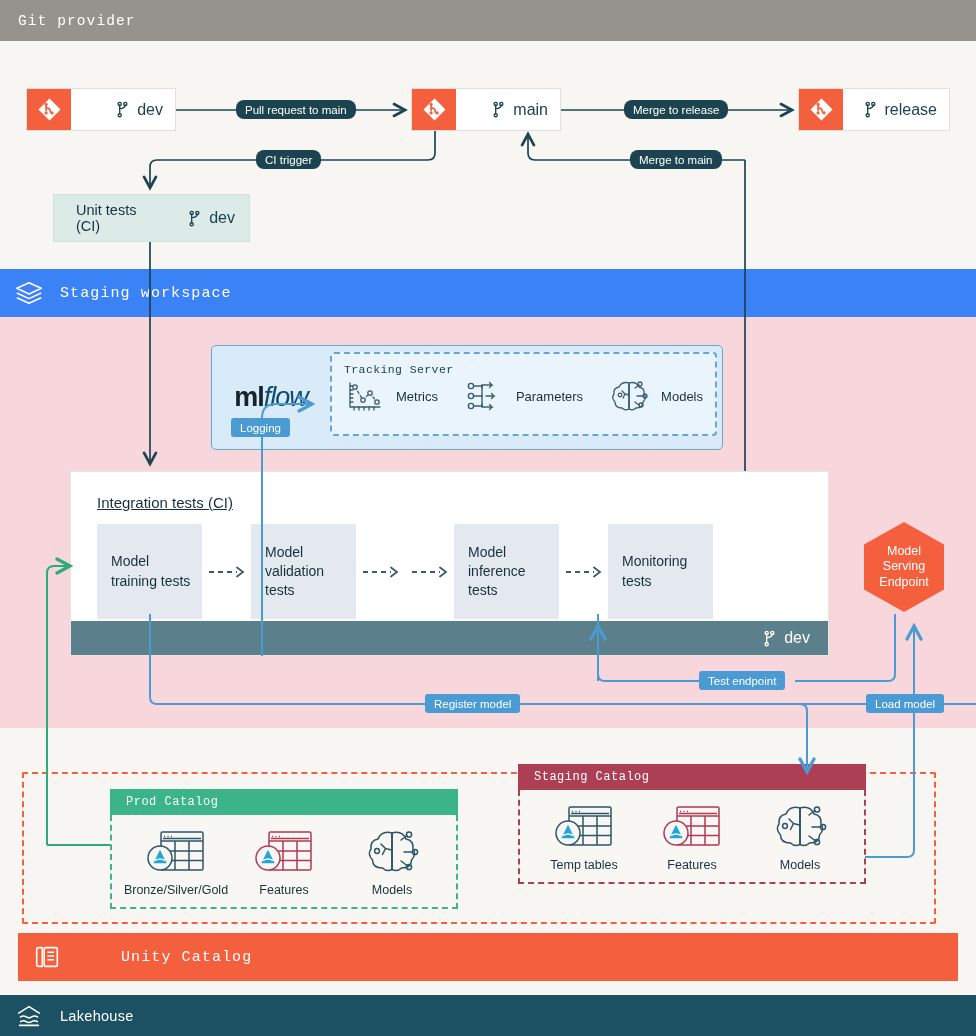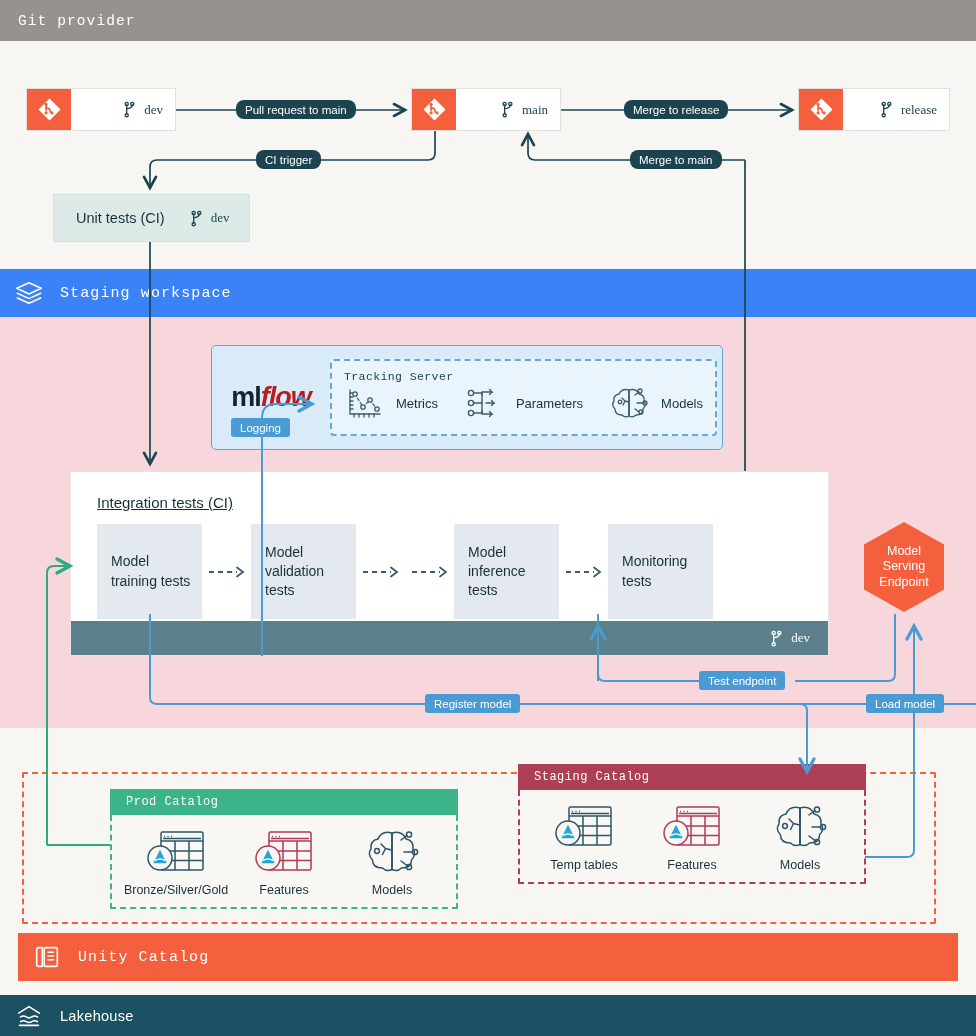--- a/index.html
+++ b/index.html
@@ -11,39 +11,39 @@
   }
   .mono { font-family: "Liberation Mono", monospace; }
 
   
   .band { position: absolute; left: 0; width: 976px; display: flex; align-items: center; }
   #git-band      { top: 0;    height: 41px;  background: #96938e; }
   #git-area      { top: 41px; height: 228px; background: #f7f6f3; }
   #staging-band  { top: 269px; height: 48px; background: #3b82f6; }
   #staging-area  { top: 317px; height: 411px; background: #f7d6dc; }
   #uc-area       { top: 741px; height: 192px; background: #f7f6f3; }
-  #uc-band       { top: 933px; height: 48px;  background: #f4603e; left: 18px; width: 940px; }
+  #uc-band       { top: 933px; height: 48px;  background: #f4603e; left: 18px; width: 940px; gap: 43px; }
   #lake-band     { top: 995px; height: 41px;  background: #1b5162; }
 
   .band-title { color: #ffffff; font-size: 15px; letter-spacing: 1.1px; }
   #git-band .band-title { margin-left: 18px; font-size: 14.5px; }
   .band-ico { width: 30px; height: 30px; margin-left: 14px; margin-right: 16px; flex: none; }
   .band-ico svg { width: 100%; height: 100%; display: block; }
 
   
   .node { position: absolute; }
 
   
   .repo { display: flex; align-items: stretch; border: 1px solid #e2e0dc; background: #ffffff; height: 43px; }
   .repo .logo { width: 44px; background: #f4603e; display: flex; align-items: center; justify-content: center; flex: none; }
   .repo .logo svg { width: 27px; height: 27px; }
   .repo .branch { flex: 1; display: flex; align-items: center; justify-content: flex-end; padding-right: 12px; gap: 7px; }
   .branch-ico { width: 15px; height: 17px; flex: none; }
   .branch-ico svg { width: 100%; height: 100%; display: block; }
-  .branch-txt { font-family: Liberation Serif, serif; font-size: 13px; color: #1b4450; }
+  .branch-txt { font-family: Liberation Sans, sans-serif; font-size: 16px; color: #1b4450; }
 
   
   #unit-tests {
     background: #dcebe7; border: 1px solid #cfe2dd;
     display: flex; align-items: center; padding: 0 14px 0 22px; gap: 14px;
   }
   #unit-tests .lbl { font-size: 14.5px; color: #17313c; }
   #unit-tests .br { display: flex; align-items: center; gap: 7px; margin-left: 10px; }
 
   
@@ -55,21 +55,21 @@
   .pill.dark { background: #1b4450; border-radius: 8px; }
   .pill.blue { background: #4a9bd4; }
 
   
   #mlflow-panel {
     background: #d9eaf8; border: 1px solid #62a8da; border-radius: 5px;
     display: flex; align-items: center; padding: 0 12px;
   }
   #mlflow-logo { width: 94px; display:flex; align-items:center; justify-content:center; flex:none; }
   #tracking-box {
-    flex: 1; align-self: stretch; margin: 13px 0 13px 12px;
+    flex: 1; align-self: stretch; margin: 6px 0 13px 12px;
     border: 2px dashed #62a8da; border-radius: 4px; background: #eaf4fc;
     padding: 9px 12px 0 12px; position: relative;
   }
   #tracking-title { font-family:"Liberation Mono", monospace; font-size: 11.5px; color: #1b4450; letter-spacing:.4px; }
   #tracking-items { display: flex; align-items: center; gap: 26px; margin-top: 2px; }
   .tk-item { display: flex; align-items: center; gap: 10px; }
   .tk-item .ic { width: 42px; height: 36px; flex: none; }
   .tk-item .ic svg { width:100%; height:100%; display:block; }
   .tk-item .tx { font-size: 13px; color: #17313c; }
 
@@ -270,21 +270,21 @@
           <circle cx="11" cy="3" r="1.7"></circle>
       </svg>
     </span>
     <span class="branch-txt">dev</span>
   </span>
 </div>
 
 <div class="node" id="mlflow-panel" style="left:211px; top:345px; width:512px; height:105px;">
   <span id="mlflow-logo">
     <span style="font-size:27px;font-weight:bold;color:#16222c;letter-spacing:-1px">ml</span>
-      <span style="font-size:27px;font-style:italic;font-weight:bold;color:#b91c1c;letter-spacing:-1px">flow</span>
+      <span style="font-size:27px;font-style:italic;font-weight:normal;color:#0c4a6e;letter-spacing:-1px">flow</span>
   </span>
   <div id="tracking-box">
     <div id="tracking-title">Tracking Server</div>
     <div id="tracking-items">
       <span class="tk-item">
         <span class="ic">
           <svg viewBox="0 0 42 36" fill="none" stroke="#3c5c6e" stroke-width="1.3" stroke-linecap="round">
             <path d="M6 5 v24 h30"></path>
             <path d="M6 8 h3 M6 12 h3 M6 16 h3 M6 20 h3 M6 24 h3"></path>
             <path d="M10 29 v3 M15 29 v3 M20 29 v3 M25 29 v3 M30 29 v3"></path>

